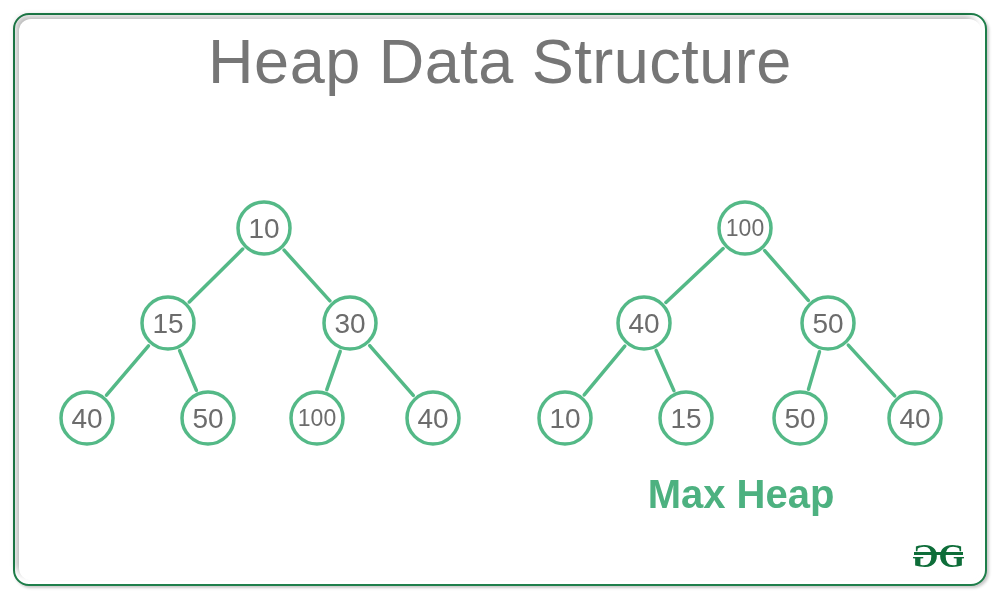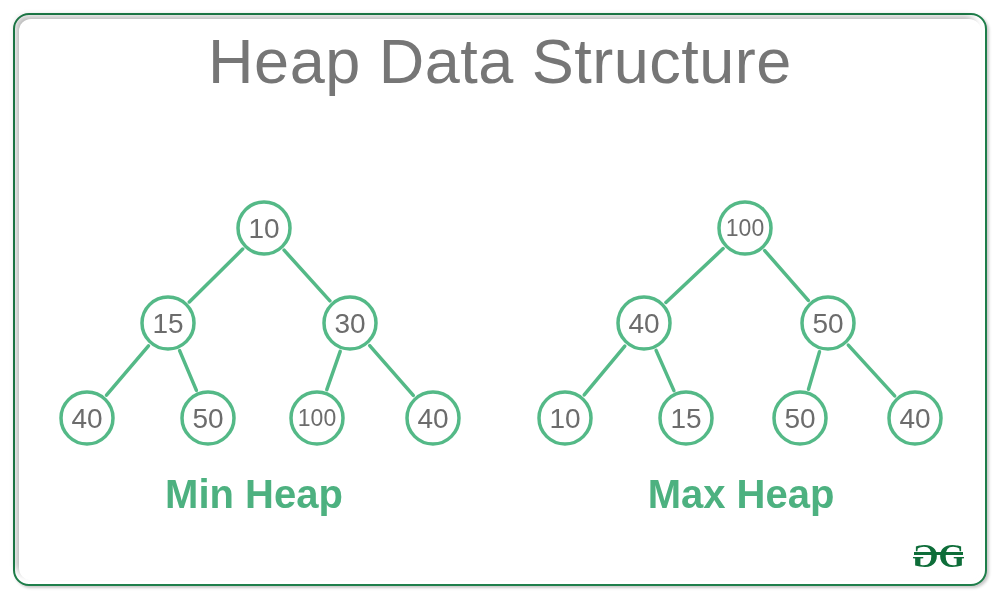--- a/index.html
+++ b/index.html
@@ -136,17 +136,16 @@
         <text x="565" y="418" dy="0.35em" text-anchor="middle" fill="#6c6c6c" font-family="&quot;Liberation Sans&quot;, sans-serif" font-size="28">10</text>
         <circle cx="686" cy="418" r="26" fill="#ffffff" stroke="#54b987" stroke-width="3.5"></circle>
         <text x="686" y="418" dy="0.35em" text-anchor="middle" fill="#6c6c6c" font-family="&quot;Liberation Sans&quot;, sans-serif" font-size="28">15</text>
         <circle cx="800" cy="418" r="26" fill="#ffffff" stroke="#54b987" stroke-width="3.5"></circle>
         <text x="800" y="418" dy="0.35em" text-anchor="middle" fill="#6c6c6c" font-family="&quot;Liberation Sans&quot;, sans-serif" font-size="28">50</text>
         <circle cx="915" cy="418" r="26" fill="#ffffff" stroke="#54b987" stroke-width="3.5"></circle>
         <text x="915" y="418" dy="0.35em" text-anchor="middle" fill="#6c6c6c" font-family="&quot;Liberation Sans&quot;, sans-serif" font-size="28">40</text>
       </g>
     </svg>
 
-  <div class="tree-label label-min">Min Heap</div>
   <div class="tree-label label-max">Max Heap</div>
 
   <div class="logo"><span class="g-flip">G</span><span>G</span><span class="logo-bar"></span></div>
 </div>
 
 </body></html>

